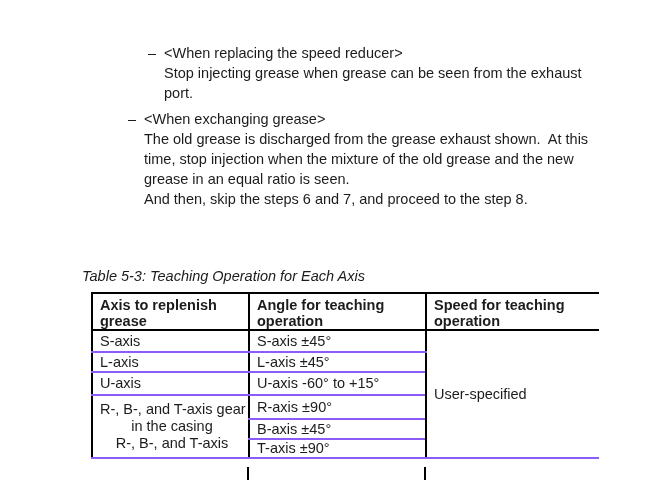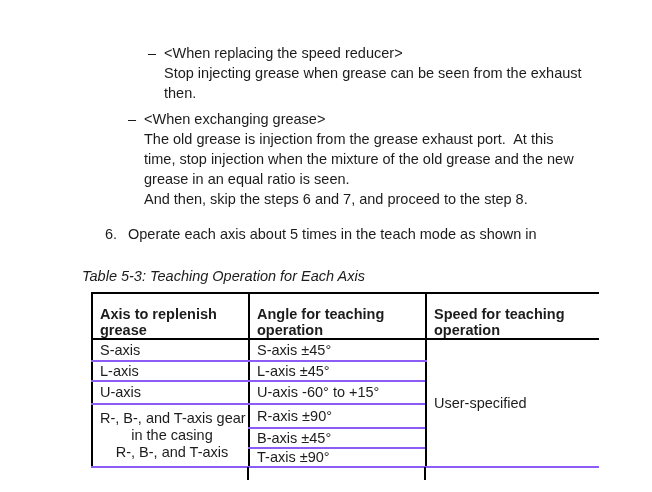--- a/index.html
+++ b/index.html
@@ -33,21 +33,21 @@
     font-weight:normal;
     text-align:left;
     line-height:17px;
     color:#1c1c1c;
     overflow:hidden;
   }
   table.t53 th{
     border-top:2px solid #000000;
     border-bottom:2px solid #000000;
     vertical-align:top;
-    padding-top:12px;
+    padding-top:3px;
     font-weight:bold;
     line-height:16px;
     height:32px; 
   }
   table.t53 th.last, table.t53 td.last{border-right:none;}
   table.t53 td{vertical-align:middle;}
   table.t53 td.hr{border-bottom:2px solid #8b5cf6;}
   td.rowspan-axis div{line-height:17px;white-space:pre;text-align:center;}
   .tick{
     position:absolute;
@@ -59,37 +59,34 @@
 <body>
 
 <div class="page">
 
 
   <div class="abs" style="left:128px;top:43px;margin-left:20px;">
     <div>
       <span class="dash">–</span><span class="line">&lt;When replacing the speed reducer&gt;</span>
     </div>
     <div class="indent line">Stop injecting grease when grease can be seen from the exhaust</div>
-    <div class="indent line">then.</div>
+    <div class="indent line">port.</div>
   </div>
 
   <div class="abs" style="left:128px;top:109px;">
     <div>
       <span class="dash">–</span><span class="line">&lt;When exchanging grease&gt;</span>
     </div>
-    <div class="indent line">The old grease is injection from the grease exhaust port.  At this</div>
+    <div class="indent line">The old grease is discharged from the grease exhaust shown.  At this</div>
     <div class="indent line">time, stop injection when the mixture of the old grease and the new</div>
     <div class="indent line">grease in an equal ratio is seen.</div>
     <div class="indent line">And then, skip the steps 6 and 7, and proceed to the step 8.</div>
   </div>
 
   <div class="abs" style="left:105px;top:224px;">
-    <div>
-      <span class="num">6.</span><span class="line">Operate each axis about 5 times in the teach mode as shown in</span>
-    </div>
   </div>
 
   <div class="abs line italic" style="left:82px;top:266px;">Table 5-3: Teaching Operation for Each Axis</div>
 
   <table class="t53 abs" style="left:91px;top:292px;">
     <colgroup>
       <col style="width:157px">
         <col style="width:177px">
         <col style="width:173px">
     </colgroup>

